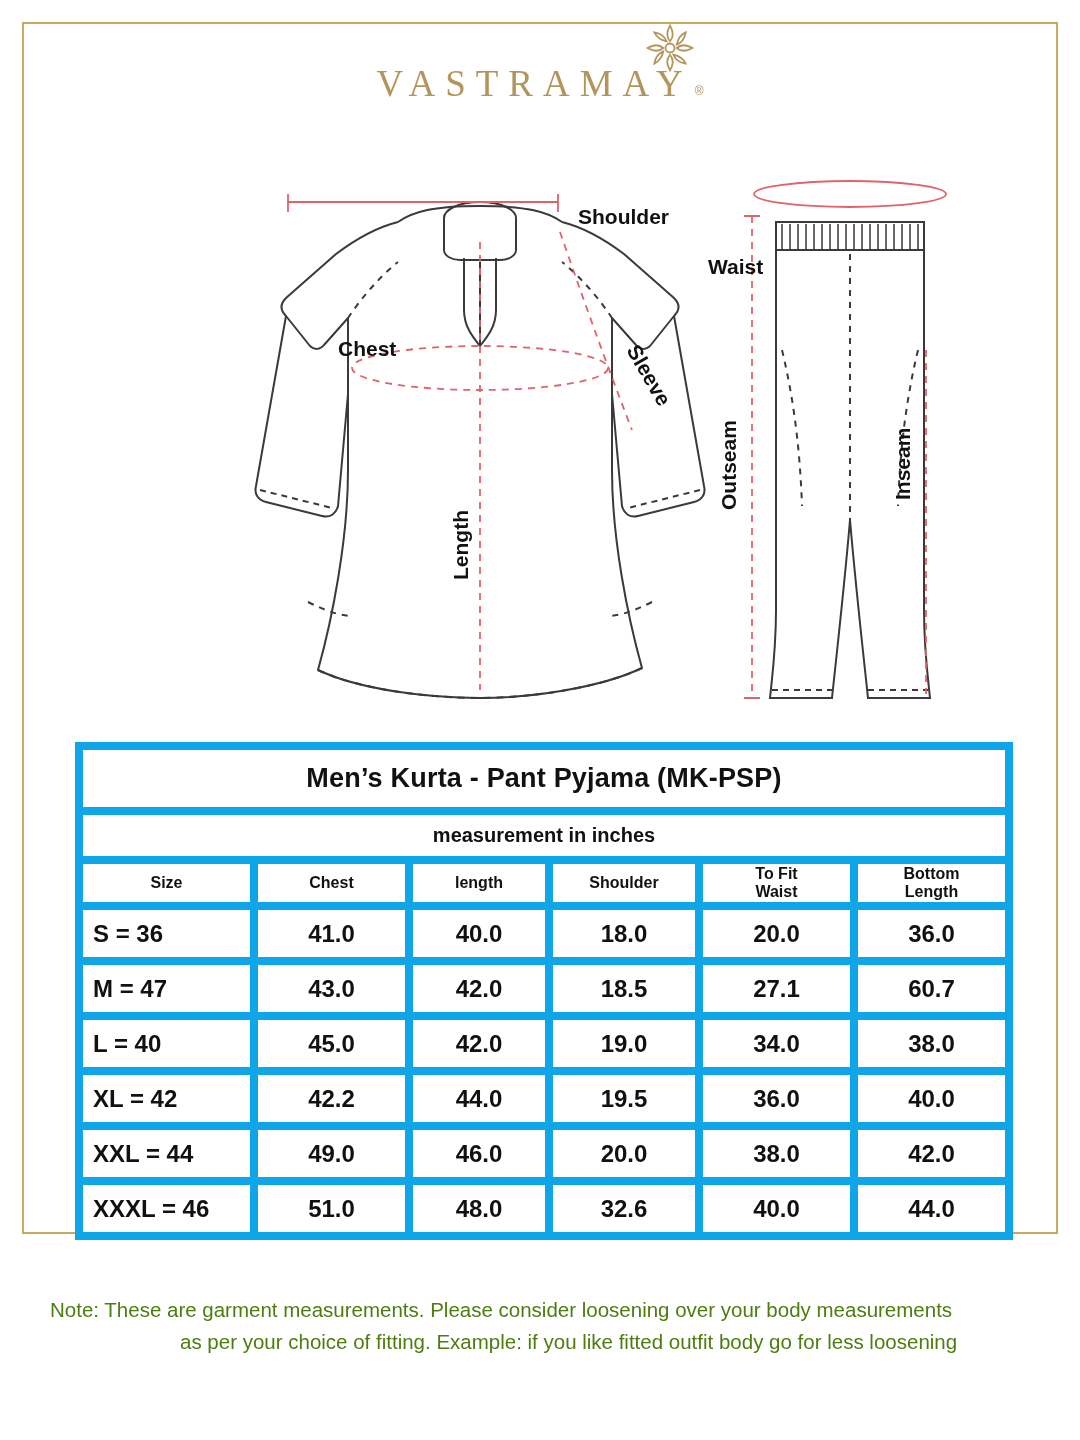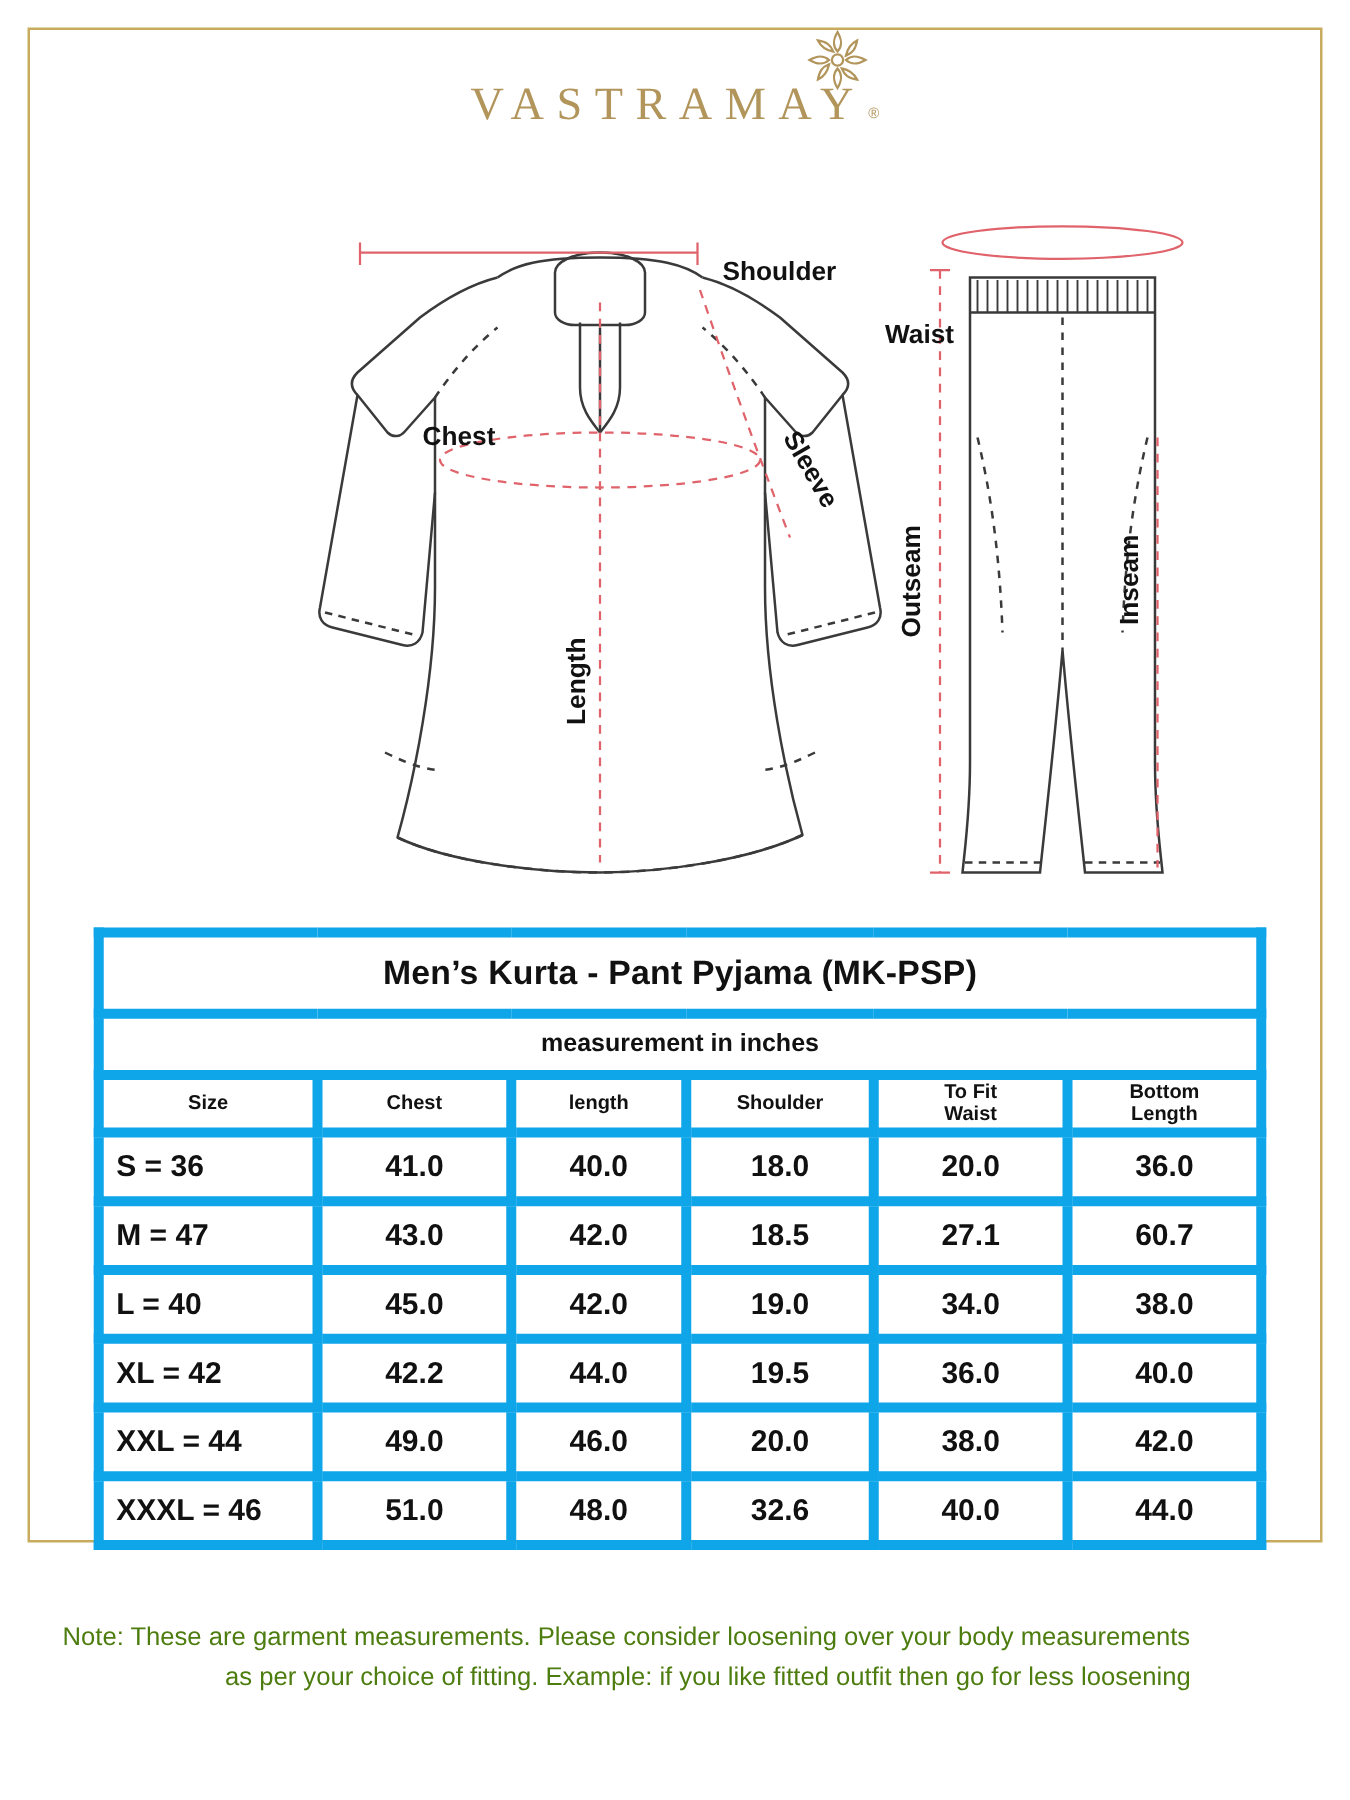--- a/index.html
+++ b/index.html
@@ -324,15 +324,15 @@
           <td>32.6</td>
           <td>40.0</td>
           <td>44.0</td>
         </tr>
       </tbody>
     </table>
   </div>
 
   <div class="note">
     <span>Note: These are garment measurements. Please consider loosening over your body measurements</span>
-    <span class="line2">as per your choice of fitting. Example: if you like fitted outfit then go for less loosening</span>
+    <span class="line2">as per your choice of fitting. Example: if you like fitted outfit body go for less loosening</span>
   </div>
 </div>
 
 </body></html>

